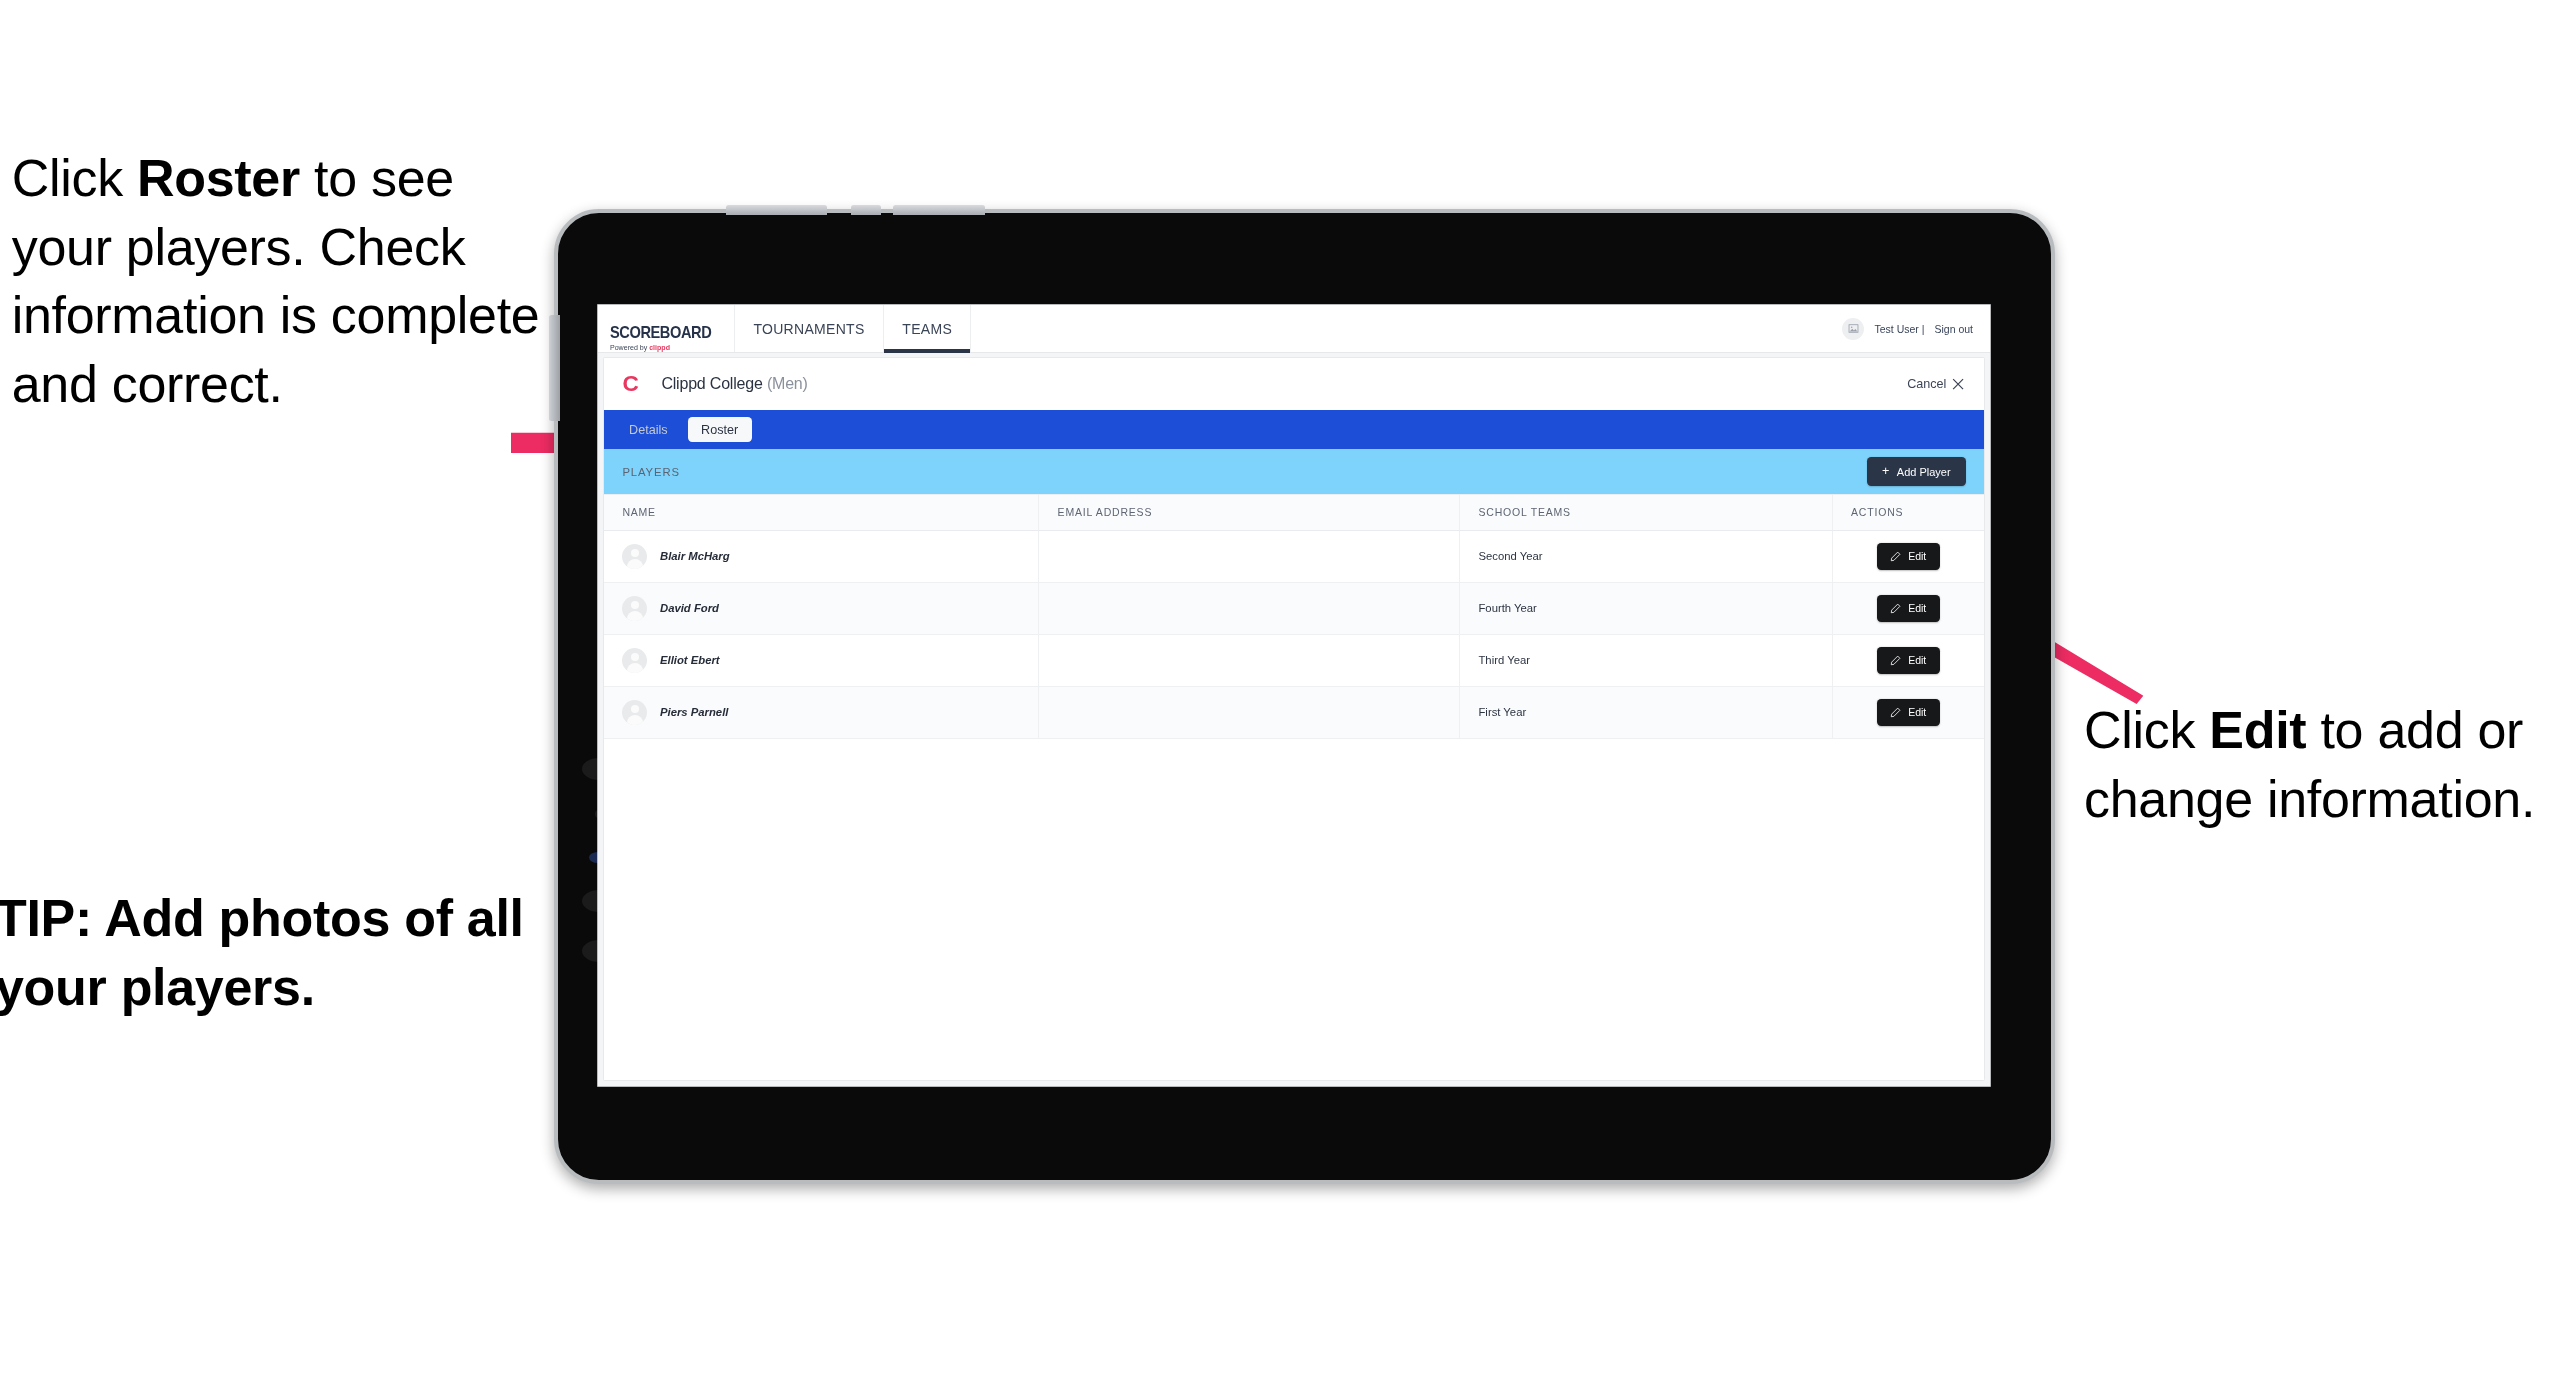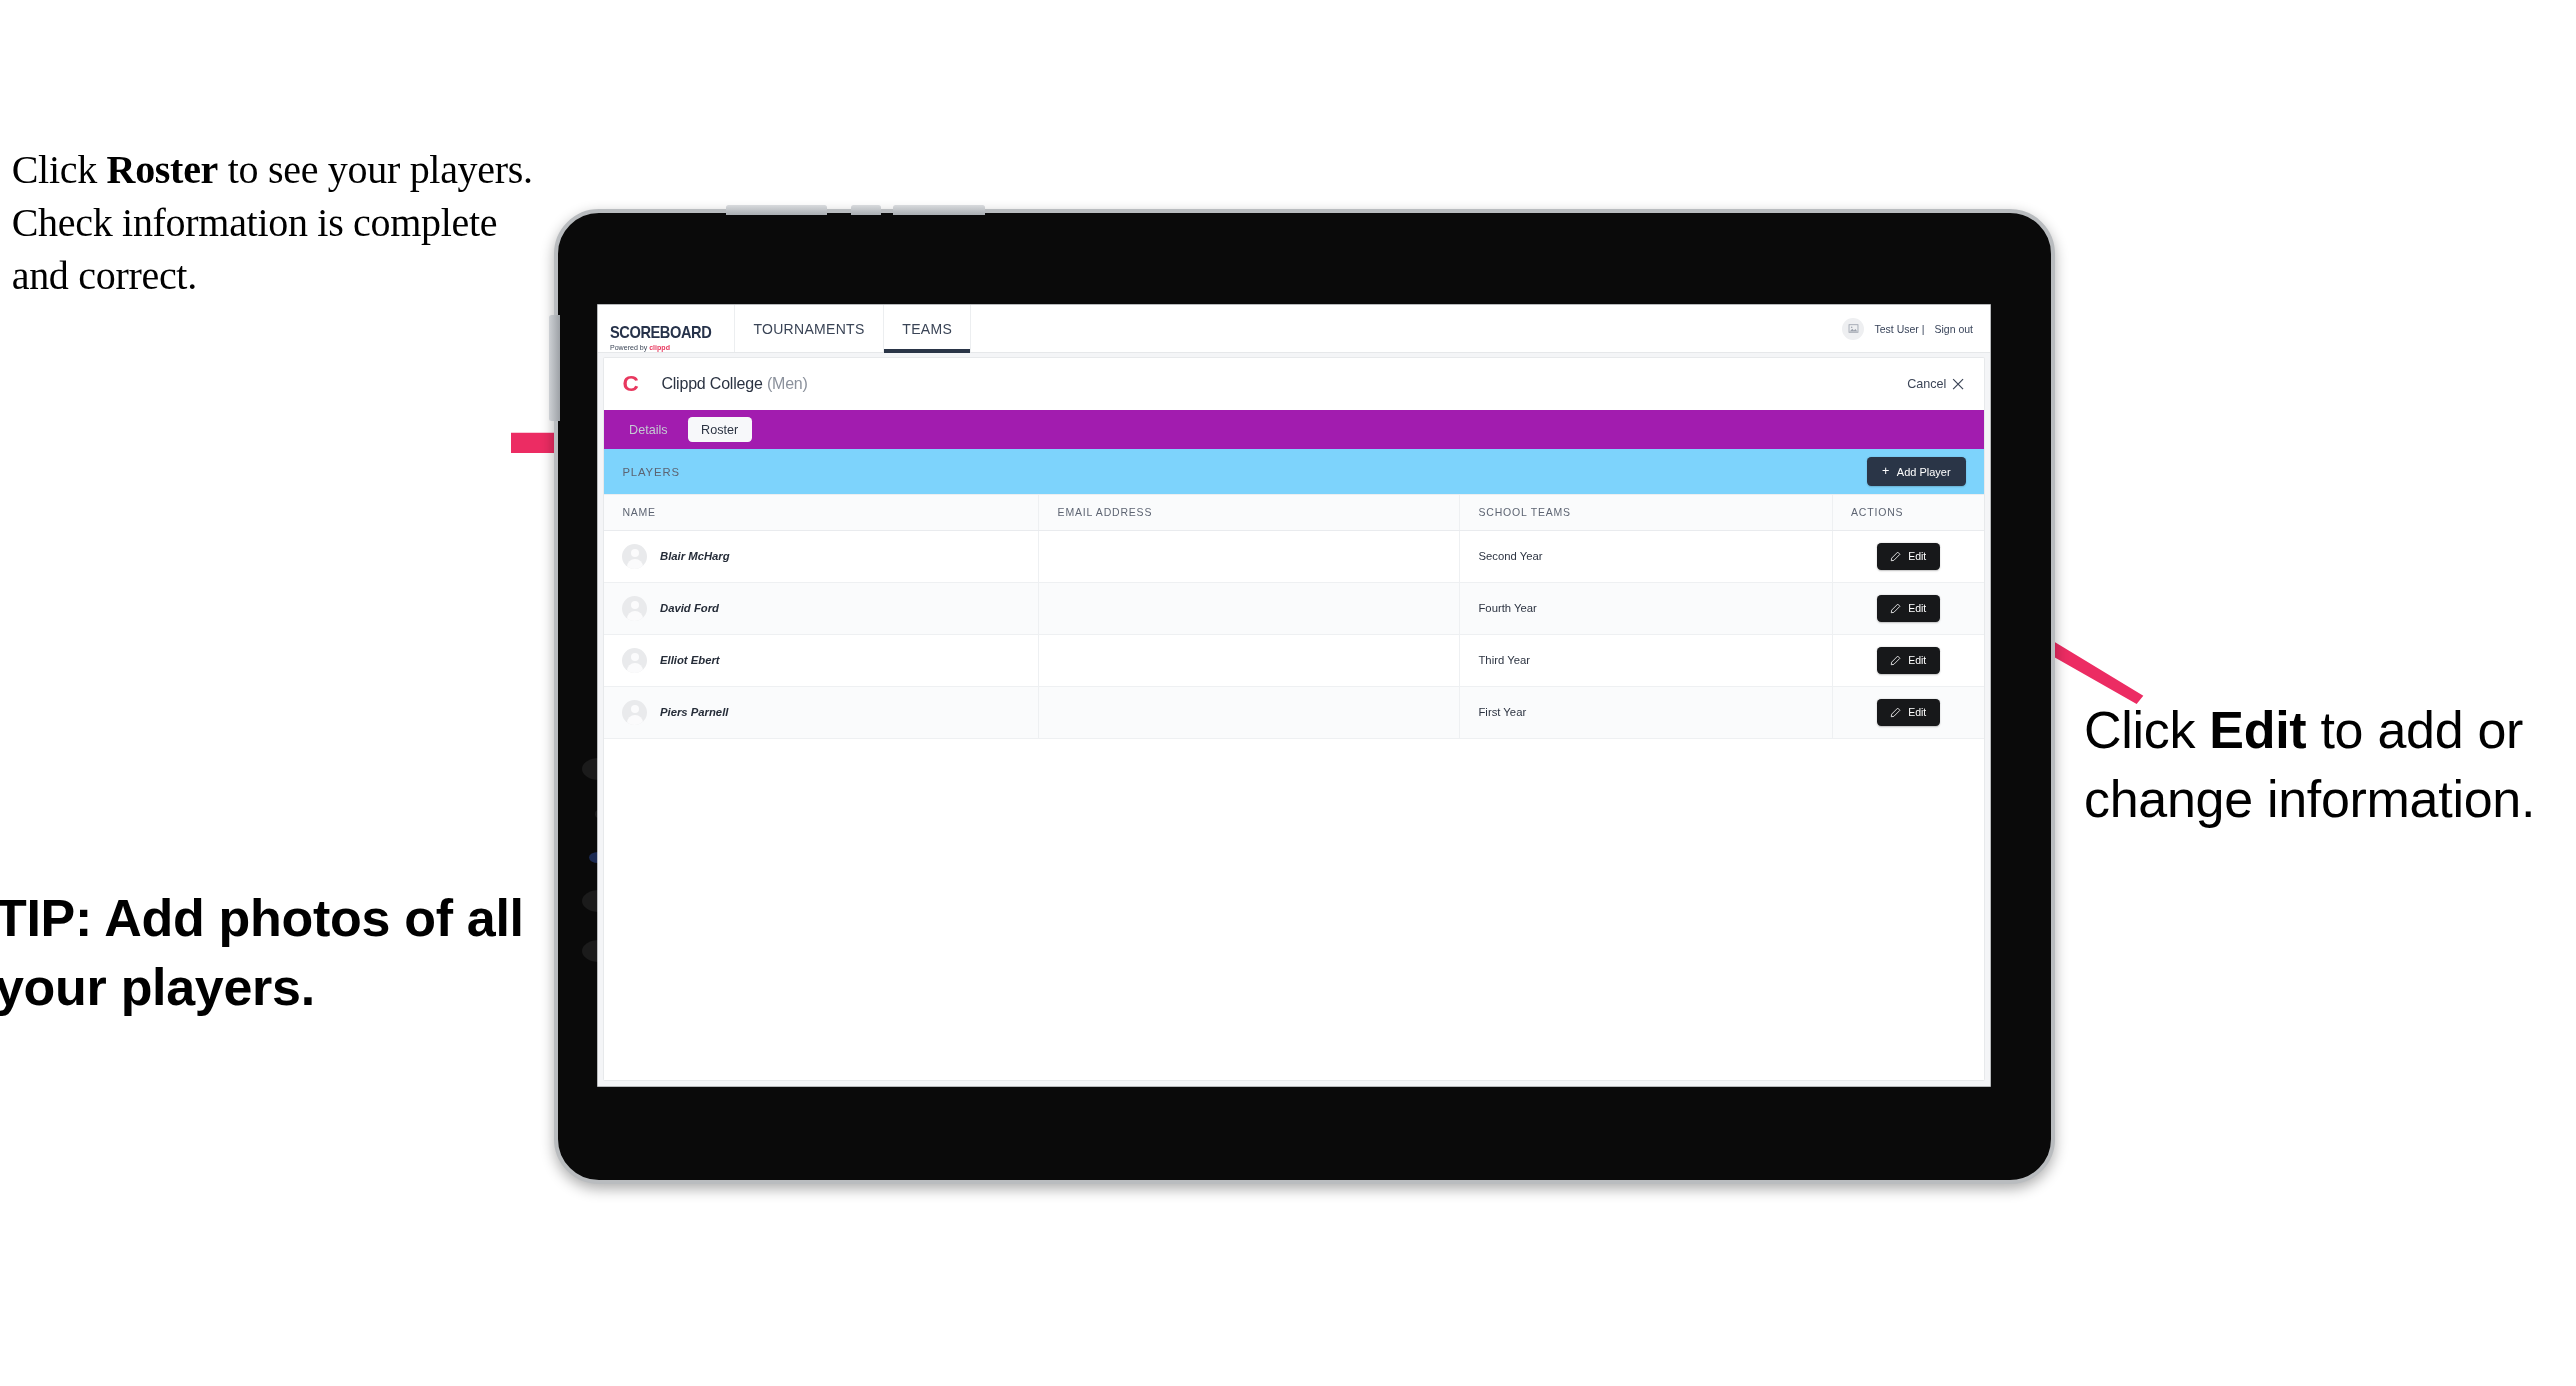--- a/index.html
+++ b/index.html
@@ -22,22 +22,21 @@
     color: #000000;
     font-family: "Liberation Sans", sans-serif;
     font-weight: 400;
     line-height: 1.32;
     letter-spacing: -0.3px;
   }
   #anno-left {
     left: 11.7px;
     top: 144px;
     width: 536px;
-    font-size: 40px;
-    font-family: Liberation Serif, serif;
+    font-size: 52px;
   }
   #anno-left b { font-weight: 700; }
 
   #anno-tip {
     left: -5px;
     top: 884px;
     width: 553px;
     font-size: 52px;
     font-weight: 700;
     line-height: 1.33;
@@ -238,21 +237,21 @@
     gap: 5px;
     font-size: 12.6px;
     color: #3c4557;
     cursor: pointer;
   }
   #cancel-x { font-size: 17px; line-height: 1; }
 
   
   #tabstrip {
     height: 39px;
-    background: #a21caf;
+    background: #1d4ed8;
     display: flex;
     align-items: center;
     padding: 0 11.7px;
     gap: 6.7px;
   }
   .strip-tab {
     font-size: 12.6px;
     color: #c4c9d2;
     padding: 5.9px 13.4px;
     border-radius: 4.2px;

